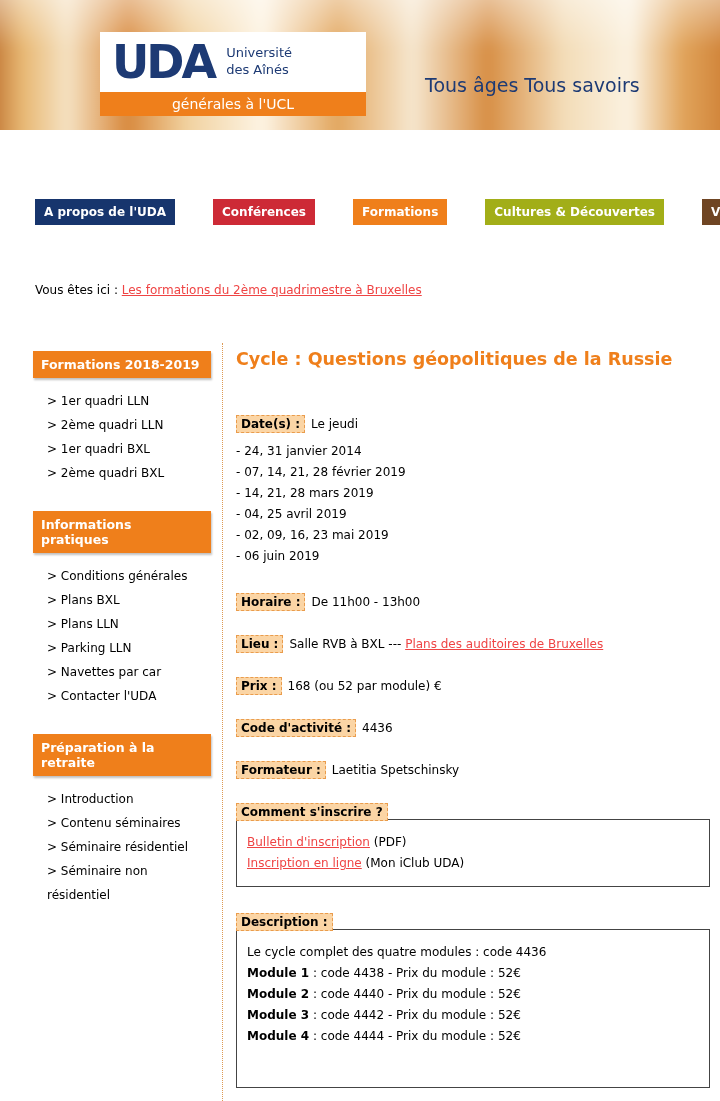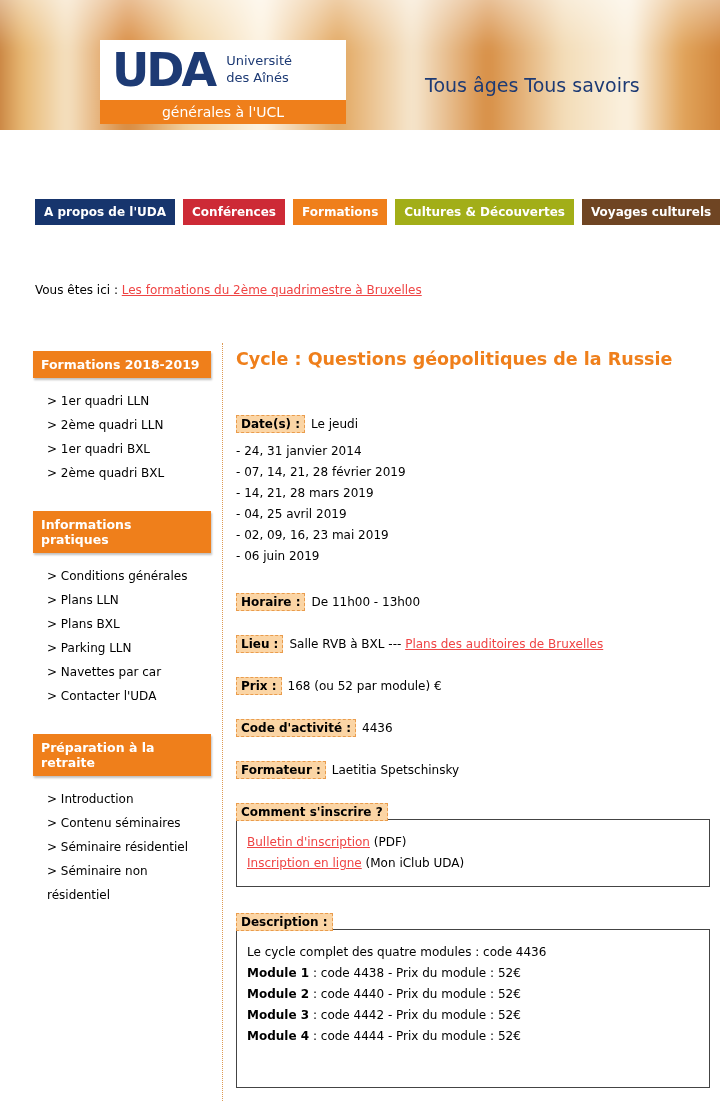--- a/index.html
+++ b/index.html
@@ -14,29 +14,29 @@
   .hero-bg {
     position:absolute; left:-15px; right:-15px; top:-15px; bottom:-15px;
     filter:blur(6px);
     background:
       linear-gradient(180deg, rgba(255,255,255,.55) 0%, rgba(255,255,255,0) 40%),
       linear-gradient(90deg,
         #b96a28 0%, #e8b873 5%, #f5e2c3 11%, #d8893d 19%, #f1d2a0 27%,
         #fdf4e4 37%, #e2a65e 47%, #f6e7cf 57%, #d78e44 67%, #f3dcb7 77%,
         #fbf2e1 86%, #e1a45b 93%, #cc7b30 100%);
   }
-  .logo { position:absolute; left:100px; top:40px; width:246px; }
+  .logo { position:absolute; left:100px; top:32px; width:266px; }
   .logo-top { background:#fff; display:flex; align-items:center; padding:4px 12px; height:60px; }
   .logo-uda { font-size:46px; font-weight:bold; color:#1d3a74; letter-spacing:-3px; line-height:1; }
   .logo-sub { margin-left:12px; color:#1d3a74; font-size:13px; line-height:1.3; }
   .logo-bar { background:#ef7f1b; color:#fff; font-size:14px; text-align:center; padding:4px 0; }
   .tagline { position:absolute; left:425px; top:74px; color:#1d3a74; font-size:19px; }
 
   
-  .nav { display:flex; gap:8px; margin:69px 0 0 35px; white-space:nowrap; }
+  .nav { display:flex; gap:38px; margin:69px 0 0 35px; white-space:nowrap; }
   .nav-btn { flex:none; color:#fff; font-weight:bold; font-size:12px; padding:6px 9px; cursor:pointer; }
 
   
   .breadcrumb { margin:58px 0 0 35px; font-size:12px; }
   .link { color:#ef4444; text-decoration:underline; cursor:pointer; }
 
   
   .content { display:flex; align-items:stretch; margin-top:46px; min-height:760px; }
   .sidebar { flex:none; width:222px; padding:8px 11px 0 33px; }
   .sb-head {
@@ -102,22 +102,22 @@
         <div class="sb-item">&gt; 1er quadri LLN</div>
         <div class="sb-item">&gt; 2ème quadri LLN</div>
         <div class="sb-item">&gt; 1er quadri BXL</div>
         <div class="sb-item">&gt; 2ème quadri BXL</div>
       </div>
     </div>
     <div class="sb-sec">
       <div class="sb-head">Informations pratiques</div>
       <div class="sb-items">
         <div class="sb-item">&gt; Conditions générales</div>
+        <div class="sb-item">&gt; Plans BXL</div>
         <div class="sb-item">&gt; Plans LLN</div>
-        <div class="sb-item">&gt; Plans BXL</div>
         <div class="sb-item">&gt; Parking LLN</div>
         <div class="sb-item">&gt; Navettes par car</div>
         <div class="sb-item">&gt; Contacter l'UDA</div>
       </div>
     </div>
     <div class="sb-sec">
       <div class="sb-head">Préparation à la retraite</div>
       <div class="sb-items">
         <div class="sb-item">&gt; Introduction</div>
         <div class="sb-item">&gt; Contenu séminaires</div>

